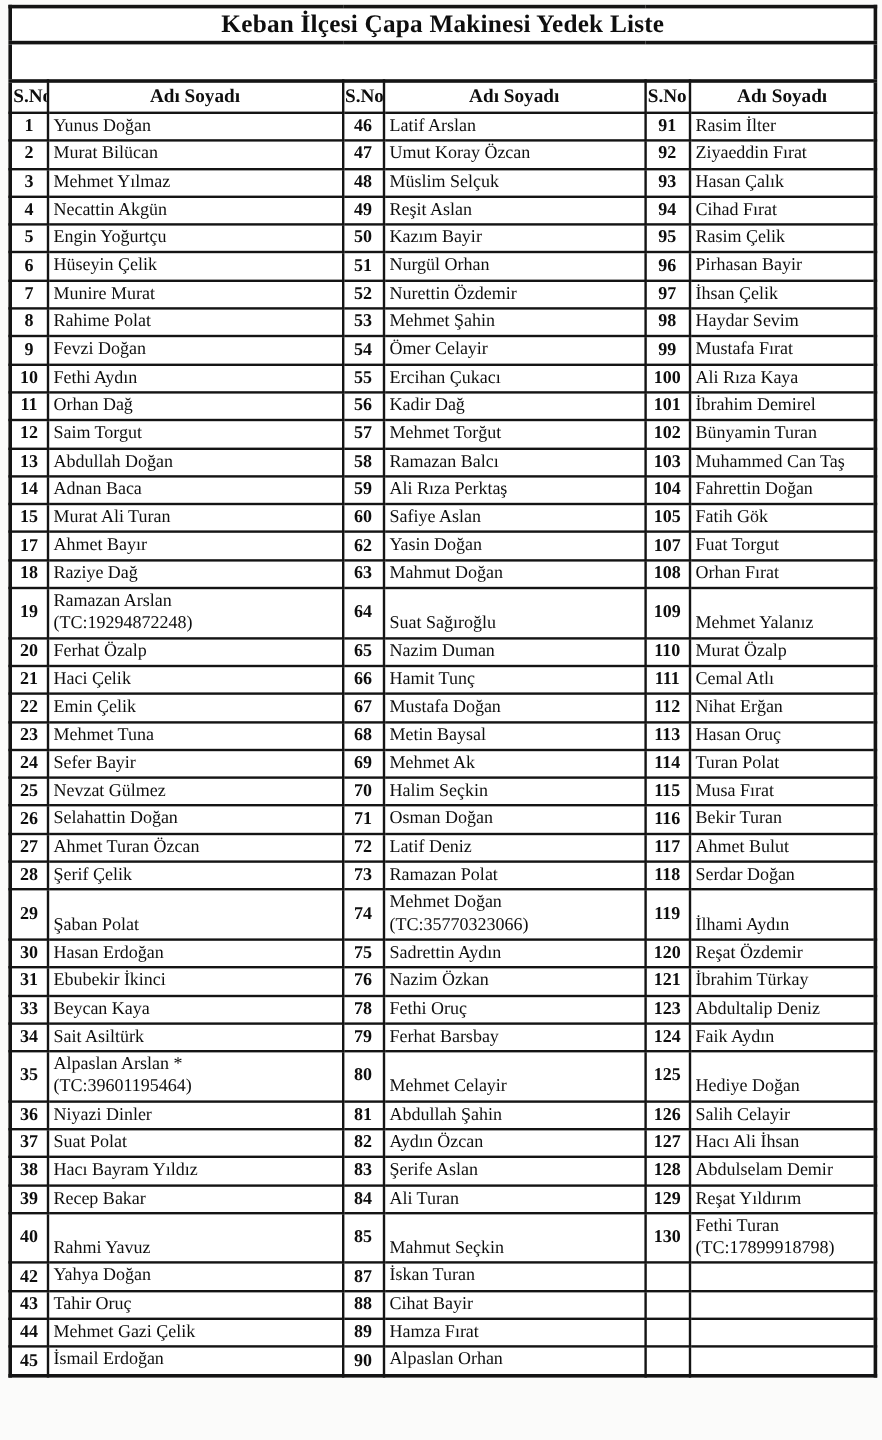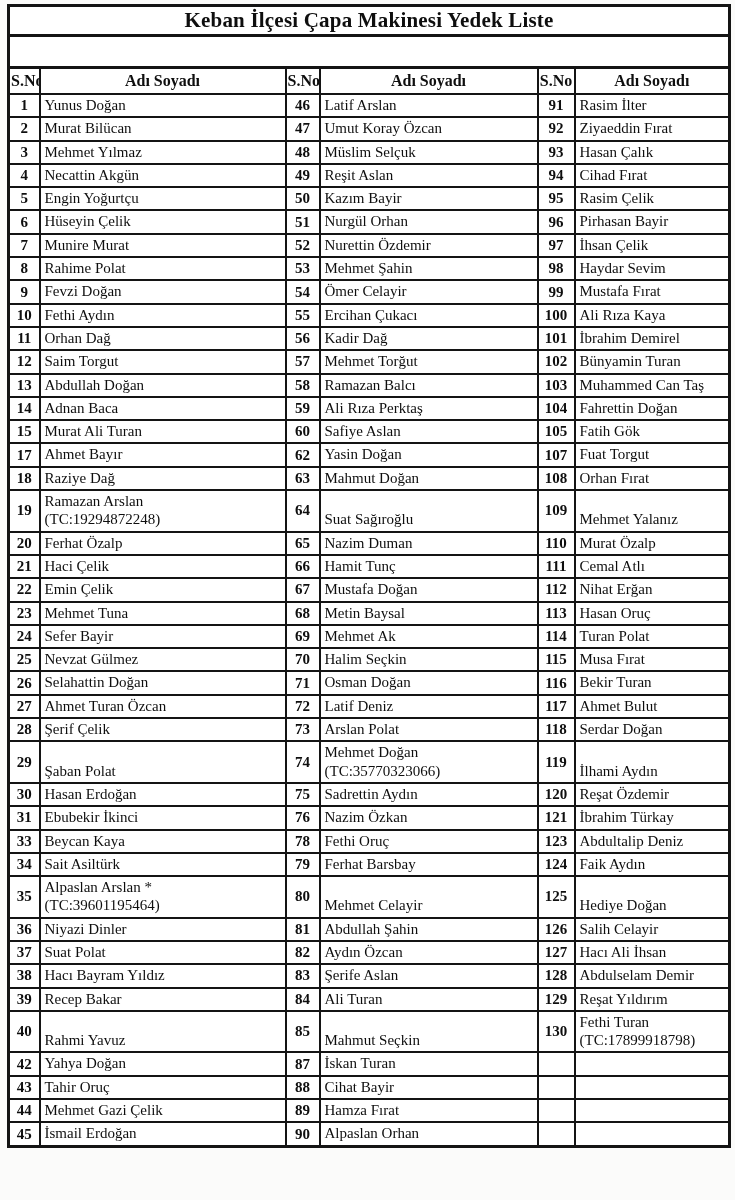--- a/index.html
+++ b/index.html
@@ -445,21 +445,21 @@
             <div>Ahmet Bulut</div>
           </td>
         </tr>
         <tr class="data-row">
           <td class="sno">28</td>
           <td class="nm">
             <div>Şerif Çelik</div>
           </td>
           <td class="sno">73</td>
           <td class="nm">
-            <div>Arslan Polat</div>
+            <div>Ramazan Polat</div>
           </td>
           <td class="sno">118</td>
           <td class="nm">
             <div>Serdar Doğan</div>
           </td>
         </tr>
         <tr class="data-row">
           <td class="sno">29</td>
           <td class="nm">
             <div>Şaban Polat</div>

